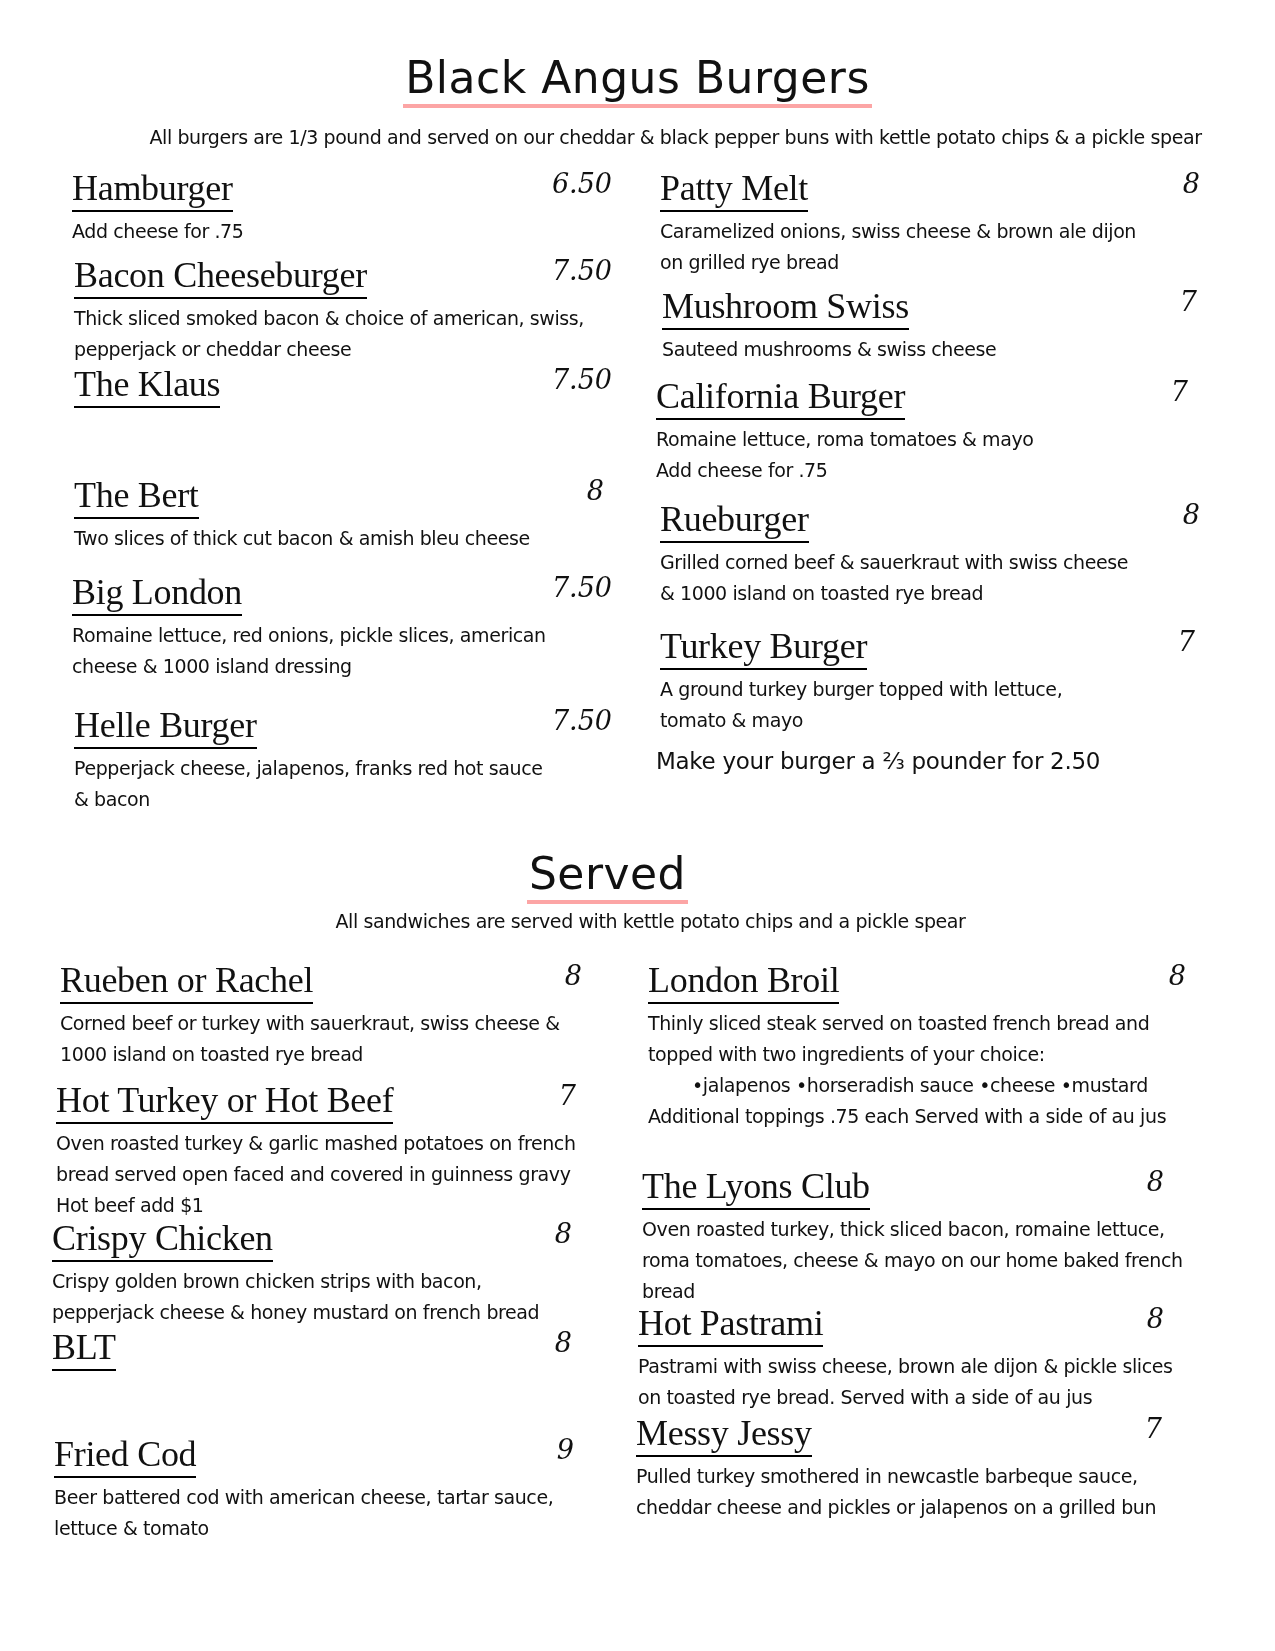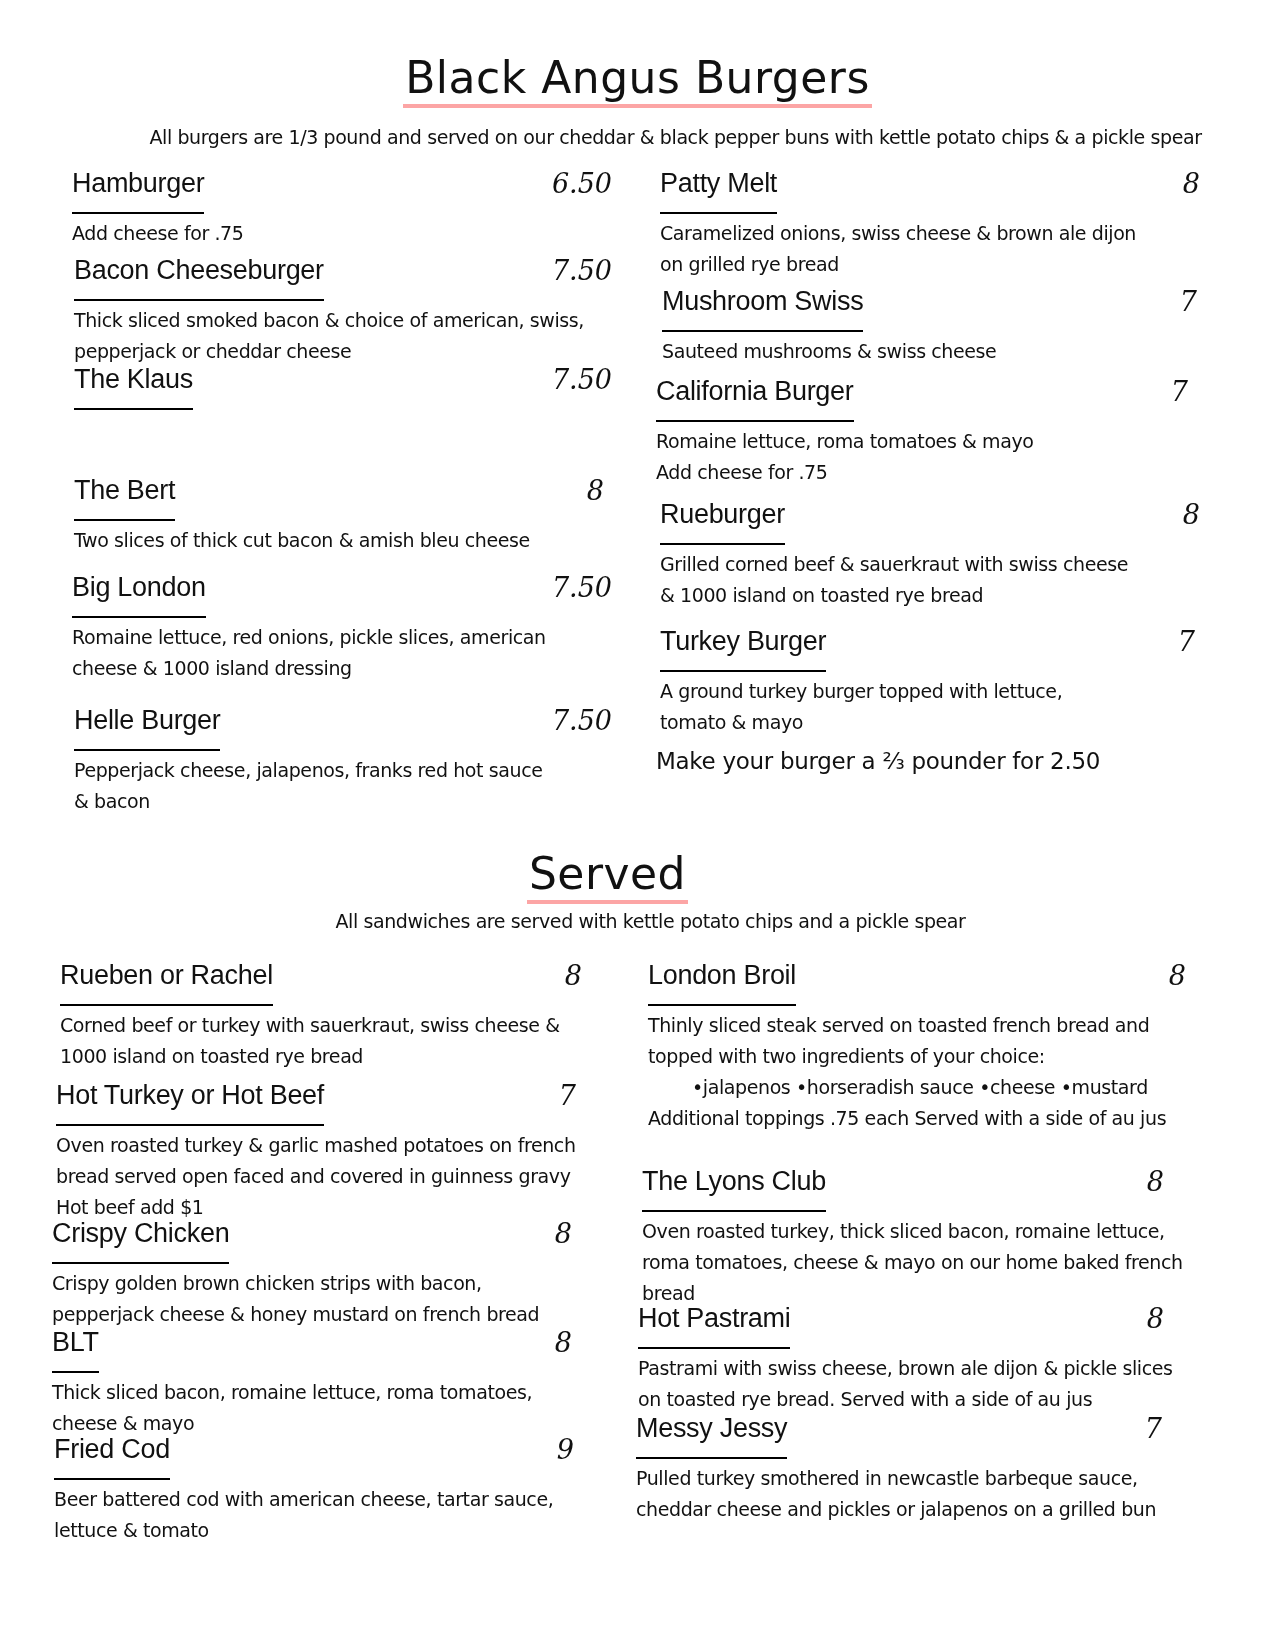--- a/index.html
+++ b/index.html
@@ -14,22 +14,22 @@
   }
   .section-title span {
     display: inline-block; border-bottom: 4px solid #fca5a5; padding: 0 2px 2px 2px; line-height: 1.1;
   }
   .section-sub {
     position: absolute; left: 0; width: 1275px; text-align: center;
     font-family: "DejaVu Sans", sans-serif; font-size: 19px; letter-spacing: -0.4px; padding-left: 38px;
   }
   .item { position: absolute; }
   .item-name {
-    display: inline-block; font-family: Liberation Sans, sans-serif;
-    font-size: 27px; border-bottom: 2.5px solid #000; line-height: 1.15; padding-bottom: 13px;
+    display: inline-block; font-family: Liberation Serif, serif;
+    font-size: 36px; border-bottom: 2.5px solid #000; line-height: 1.15; padding-bottom: 1px;
     letter-spacing: -0.3px;
   }
   .item-price {
     position: absolute; top: 0; font-family: "DejaVu Serif", serif; font-style: italic;
     font-size: 27px; text-align: right; width: 80px;
   }
   .item-desc {
     font-family: "DejaVu Sans", sans-serif; font-size: 19px; line-height: 31px;
     letter-spacing: -0.4px; white-space: pre-line; margin-top: 4px;
   }
@@ -130,22 +130,20 @@
 </div>
 <div class="item" style="left:52px; top:1218px; width:540px;">
   <div class="item-name">Crispy Chicken</div>
   <div class="item-price" style="left:440px;">8</div>
   <div class="item-desc">Crispy golden brown chicken strips with bacon,
 pepperjack cheese &amp; honey mustard on french bread</div>
 </div>
 <div class="item" style="left:52px; top:1327px; width:540px;">
   <div class="item-name">BLT</div>
   <div class="item-price" style="left:440px;">8</div>
-  <div class="item-desc">Thick sliced bacon, romaine lettuce, roma tomatoes,
-cheese &amp; mayo</div>
 </div>
 <div class="item" style="left:54px; top:1434px; width:540px;">
   <div class="item-name">Fried Cod</div>
   <div class="item-price" style="left:440px;">9</div>
   <div class="item-desc">Beer battered cod with american cheese, tartar sauce,
 lettuce &amp; tomato</div>
 </div>
 
 <div class="item" style="left:648px; top:960px; width:560px;">
   <div class="item-name">London Broil</div>

